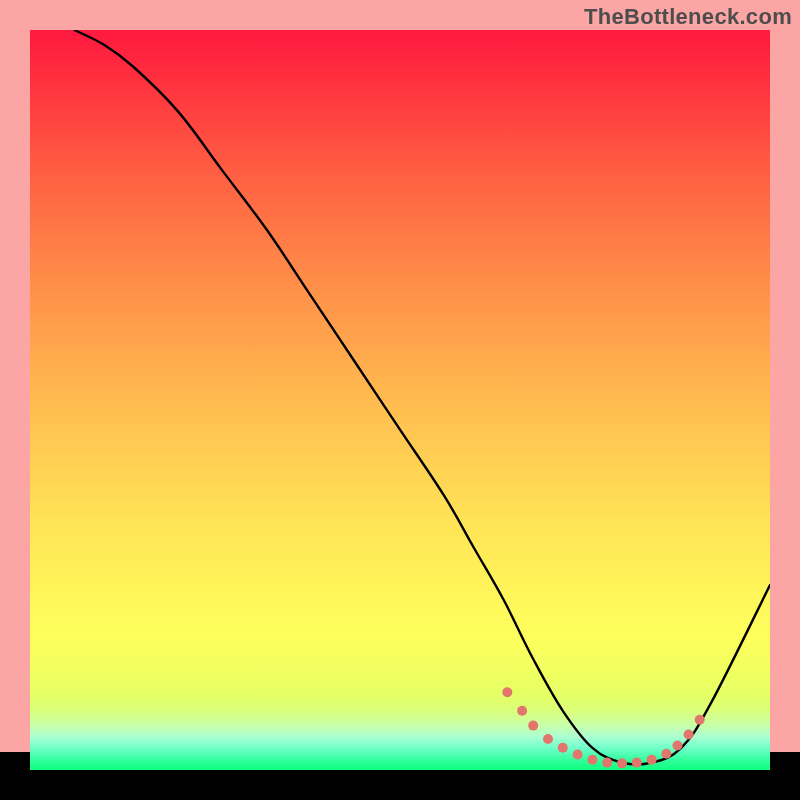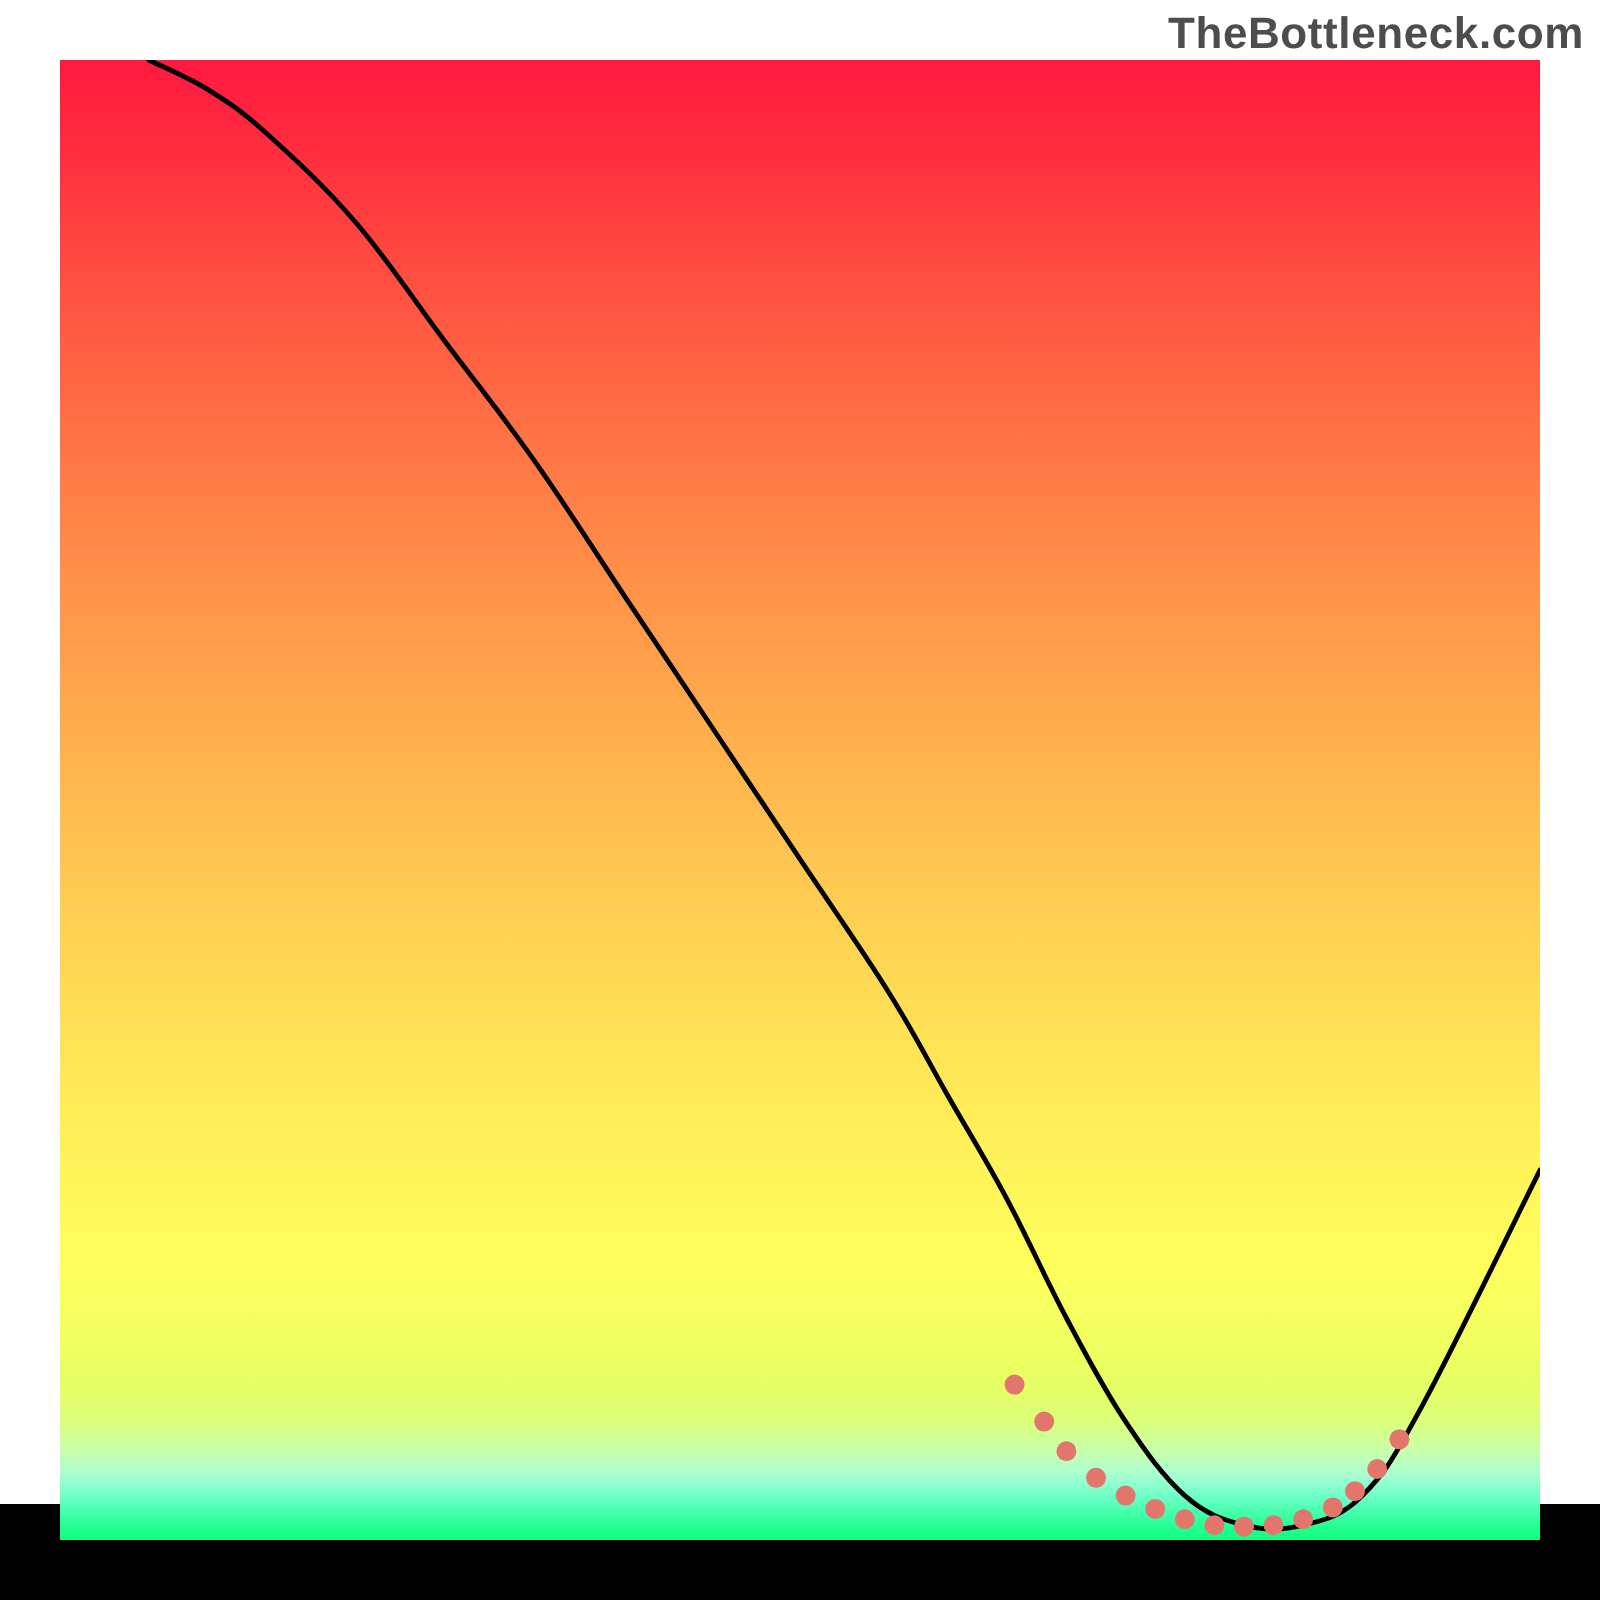--- a/index.html
+++ b/index.html
@@ -8,21 +8,21 @@
     width: 800px;
     height: 800px;
     background: #000;
     overflow: hidden;
     font-family: Arial, Helvetica, sans-serif;
   }
   .frame {
     position: relative;
     width: 800px;
     height: 752px;
-    background: #ffffff;
+    background: #fca5a5;
   }
   .watermark {
     position: absolute;
     top: 4px;
     right: 8px;
     color: #4d4d4d;
     font-size: 22px;
     font-weight: 600;
     letter-spacing: 0.3px;
     z-index: 20;

